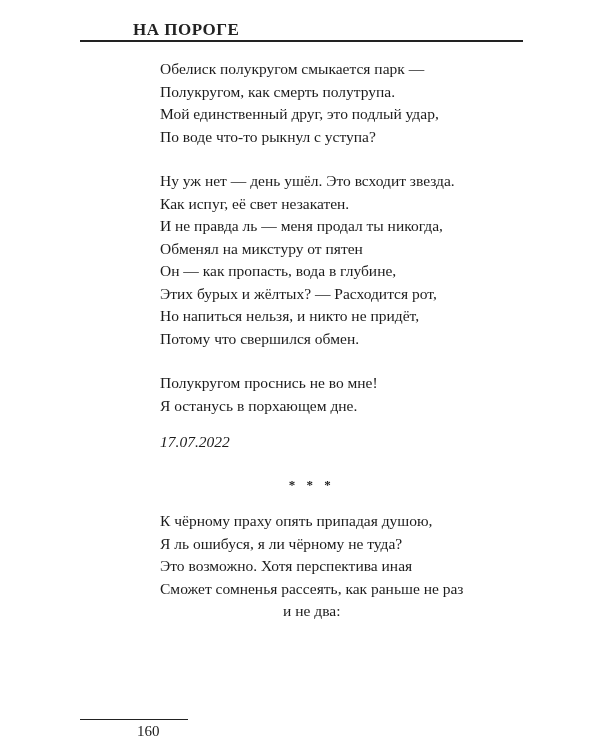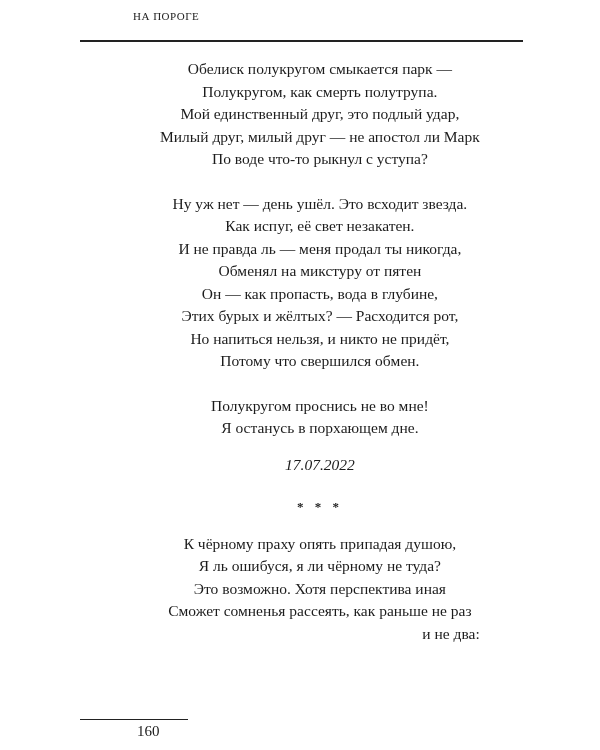--- a/index.html
+++ b/index.html
@@ -1,43 +1,42 @@
 <!DOCTYPE html>
 <html><head>
 <meta charset="utf-8">
 <style>
   html, body { margin: 0; padding: 0; background: #ffffff; }
   body { width: 600px; height: 750px; position: relative; overflow: hidden;
          font-family: "DejaVu Serif", serif; color: #1a1a1a; }
-  .header-title { position: absolute; left: 133px; top: 10px; font-size: 11px;
-         font-weight: normal; letter-spacing: 0.5px; font-family: "Liberation Serif", serif; color:#222; }
+  .header-title { position: absolute; left: 133px; top: 20px; font-size: 17px;
+         font-weight: bold; letter-spacing: 0.5px; font-family: "Liberation Serif", serif; color:#222; }
   .header-rule { position: absolute; left: 80px; top: 40px; width: 443px; height: 2px; background: #222; }
   .poem { position: absolute; left: 160px; font-family: "Liberation Serif", serif;
           font-size: 15.5px; line-height: 22.5px; color: #1c1c1c; }
   .stanza { margin: 0 0 22px 0; }
-  .line { display: block; white-space: nowrap; text-align: center; }
-  .line.right { text-align: right; }
-  .date { font-style: italic; font-size: 15.5px; margin: 0 0 20px 0; text-align: center; }
+  .line { display: block; white-space: nowrap; }
+  .line.right { text-align: center; }
+  .date { font-style: italic; font-size: 15.5px; margin: 0 0 20px 0; }
   .stars { text-align: center; font-weight: bold; font-size: 13px; margin: 0 0 14px 0; letter-spacing: 4px; }
   .footer-rule { position: absolute; left: 80px; top: 719px; width: 108px; height: 1px; background: #222; }
   .page-number { position: absolute; left: 137px; top: 723px; font-weight: normal; font-size: 15px;
           font-family: "Liberation Serif", serif; }
 </style>
 </head>
 <body>
 
 <div class="header-title">НА ПОРОГЕ</div>
 <div class="header-rule"></div>
 
 <div class="poem" style="top:58px;">
   <div class="stanza">
     <span class="line">Обелиск полукругом смыкается парк —</span>
     <span class="line">Полукругом, как смерть полутрупа.</span>
     <span class="line">Мой единственный друг, это подлый удар,</span>
-    <span class="line">Милый друг, милый друг — не апостол ли Марк</span>
     <span class="line">По воде что-то рыкнул с уступа?</span>
   </div>
   <div class="stanza">
     <span class="line">Ну уж нет — день ушёл. Это всходит звезда.</span>
     <span class="line">Как испуг, её свет незакатен.</span>
     <span class="line">И не правда ль — меня продал ты никогда,</span>
     <span class="line">Обменял на микстуру от пятен</span>
     <span class="line">Он — как пропасть, вода в глубине,</span>
     <span class="line">Этих бурых и жёлтых? — Расходится рот,</span>
     <span class="line">Но напиться нельзя, и никто не придёт,</span>

